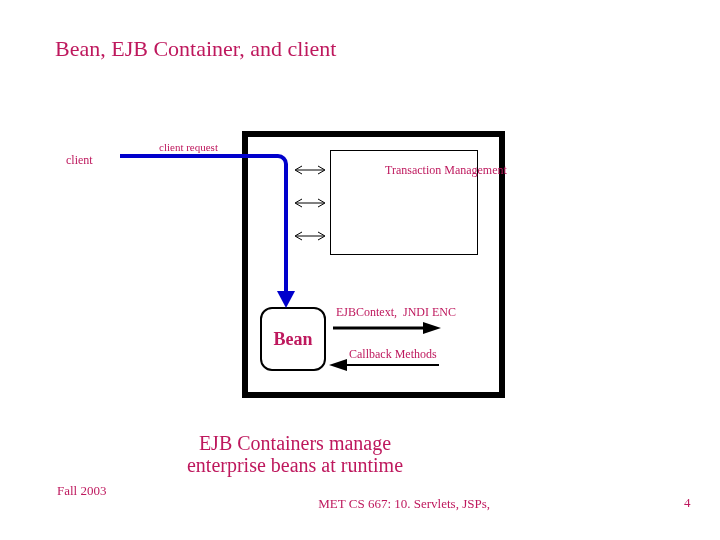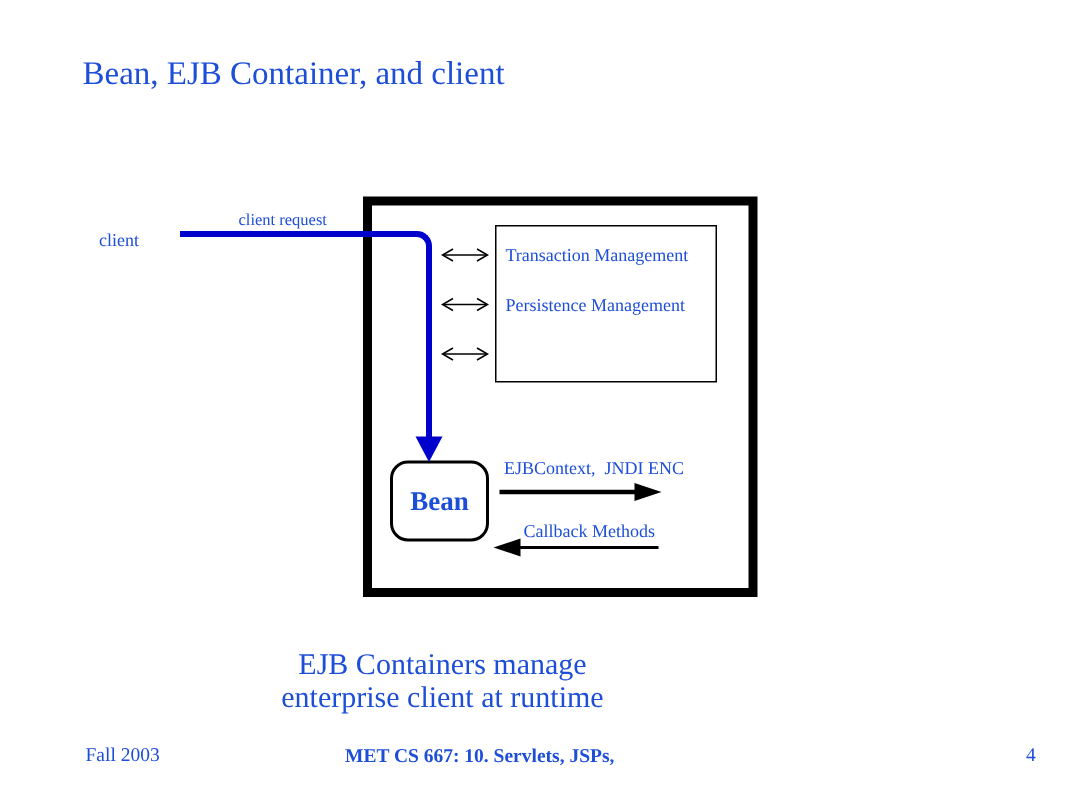--- a/index.html
+++ b/index.html
@@ -3,21 +3,21 @@
 <meta charset="utf-8">
 <style>
   html, body { margin: 0; padding: 0; background: #ffffff; }
   .slide {
     position: relative;
     width: 720px;
     height: 540px;
     background: #ffffff;
     overflow: hidden;
     font-family: "Liberation Serif", "DejaVu Serif", serif;
-    color: #1d4ed8;
+    color: #be185d;
   }
   .abs { position: absolute; }
 
   .title         { left: 55px;  top: 36px;  font-size: 22px; }
   .ejb-label     { left: 293px; top: 105px; font-size: 17px; }
 
   .container-box {
     left: 242px; top: 131px; width: 263px; height: 267px;
     border: 6px solid #000; box-sizing: border-box; background: #fff;
   }
@@ -37,45 +37,45 @@
   }
 
   .client-label   { left: 66px;  top: 153px; font-size: 12px; }
   .client-request { left: 159px; top: 141px; font-size: 11px; font-weight: normal; }
 
   .mgmt-box {
     left: 330px; top: 150px; width: 148px; height: 105px;
     border: 1px solid #000; box-sizing: border-box; background: #fff;
   }
   .mgmt-label { left: 337px; font-size: 12px; white-space: nowrap; }
-  .mg0 { top: 163px; } .mg1 { top: 196px; } .mg2 { top: 229px; }
+  .mg0 { top: 163px; margin-left: 48px; } .mg1 { top: 196px; } .mg2 { top: 229px; }
   .dbl-arrow { width: 36px; height: 10px; left: 292px; }
   .da0 { top: 165px; } .da1 { top: 198px; } .da2 { top: 231px; }
 
   .bean-box {
-    left: 260px; top: 307px; width: 66px; height: 54px;
+    left: 260px; top: 307px; width: 66px; height: 64px;
     border: 2px solid #000; border-radius: 12px; box-sizing: border-box;
     display: flex; align-items: center; justify-content: center;
     background: #fff; z-index: 4;
   }
   .bean-label { font-size: 18px; font-weight: bold; }
 
   .context-label  { left: 336px; top: 305px; font-size: 12px; white-space: pre; font-family: Liberation Serif, serif; }
   .context-arrow  { left: 332px; top: 321px; }
   .callback-label { left: 349px; top: 347px; font-size: 12px; white-space: nowrap; text-align: center; }
   .callback-arrow { left: 328px; top: 358px; }
 
   .caption {
     left: 130px; top: 432px; width: 330px; text-align: center;
     font-size: 20px; font-weight: normal; line-height: 22px;
   }
 
-  .footer-left   { left: 57px;  top: 495px; font-size: 13px; text-align: right; }
-  .footer-center { left: 230px; top: 495px; width: 260px; text-align: left;
-                   font-size: 13px; line-height: 17px; font-weight: bold; }
+  .footer-left   { left: 57px;  top: 483px; font-size: 13px; text-align: right; }
+  .footer-center { left: 230px; top: 495px; width: 260px; text-align: right;
+                   font-size: 13px; line-height: 17px; }
   .footer-page   { left: 684px; top: 495px; font-size: 13px; }
 </style>
 </head>
 <body>
 
 <div class="slide">
 
   <div class="abs title">Bean, EJB Container, and client</div>
 
   <div class="abs container-box"></div>
@@ -95,21 +95,20 @@
     <polyline points="10,1 3,5 10,9" fill="none" stroke="#000" stroke-width="1"></polyline>
     <polyline points="26,1 33,5 26,9" fill="none" stroke="#000" stroke-width="1"></polyline>
   </svg>
   <div class="abs mgmt-label mg0">Transaction Management</div>
 
   <svg class="abs dbl-arrow da1" viewBox="0 0 36 10">
     <line x1="4" y1="5" x2="32" y2="5" stroke="#000" stroke-width="1"></line>
     <polyline points="10,1 3,5 10,9" fill="none" stroke="#000" stroke-width="1"></polyline>
     <polyline points="26,1 33,5 26,9" fill="none" stroke="#000" stroke-width="1"></polyline>
   </svg>
-  <div class="abs mgmt-label mg1">Persistence Management</div>
 
   <svg class="abs dbl-arrow da2" viewBox="0 0 36 10">
     <line x1="4" y1="5" x2="32" y2="5" stroke="#000" stroke-width="1"></line>
     <polyline points="10,1 3,5 10,9" fill="none" stroke="#000" stroke-width="1"></polyline>
     <polyline points="26,1 33,5 26,9" fill="none" stroke="#000" stroke-width="1"></polyline>
   </svg>
 
   <div class="abs bean-box">
     <span class="bean-label">Bean</span>
   </div>
@@ -121,21 +120,21 @@
   </svg>
 
   <div class="abs callback-label">Callback Methods</div>
   <svg class="abs callback-arrow" width="112" height="14" viewBox="0 0 112 14">
     <line x1="17" y1="7" x2="111" y2="7" stroke="#000" stroke-width="2"></line>
     <polygon points="19,1 1,7 19,13" fill="#000"></polygon>
   </svg>
 
   <div class="abs caption">
     <div>EJB Containers manage</div>
-    <div>enterprise client at runtime</div>
+    <div>enterprise beans at runtime</div>
   </div>
 
   <div class="abs footer-left">Fall 2003</div>
   <div class="abs footer-center">
     <div>MET CS 667: 10. Servlets, JSPs,</div>
   </div>
   <div class="abs footer-page">4</div>
 
 </div>
 

